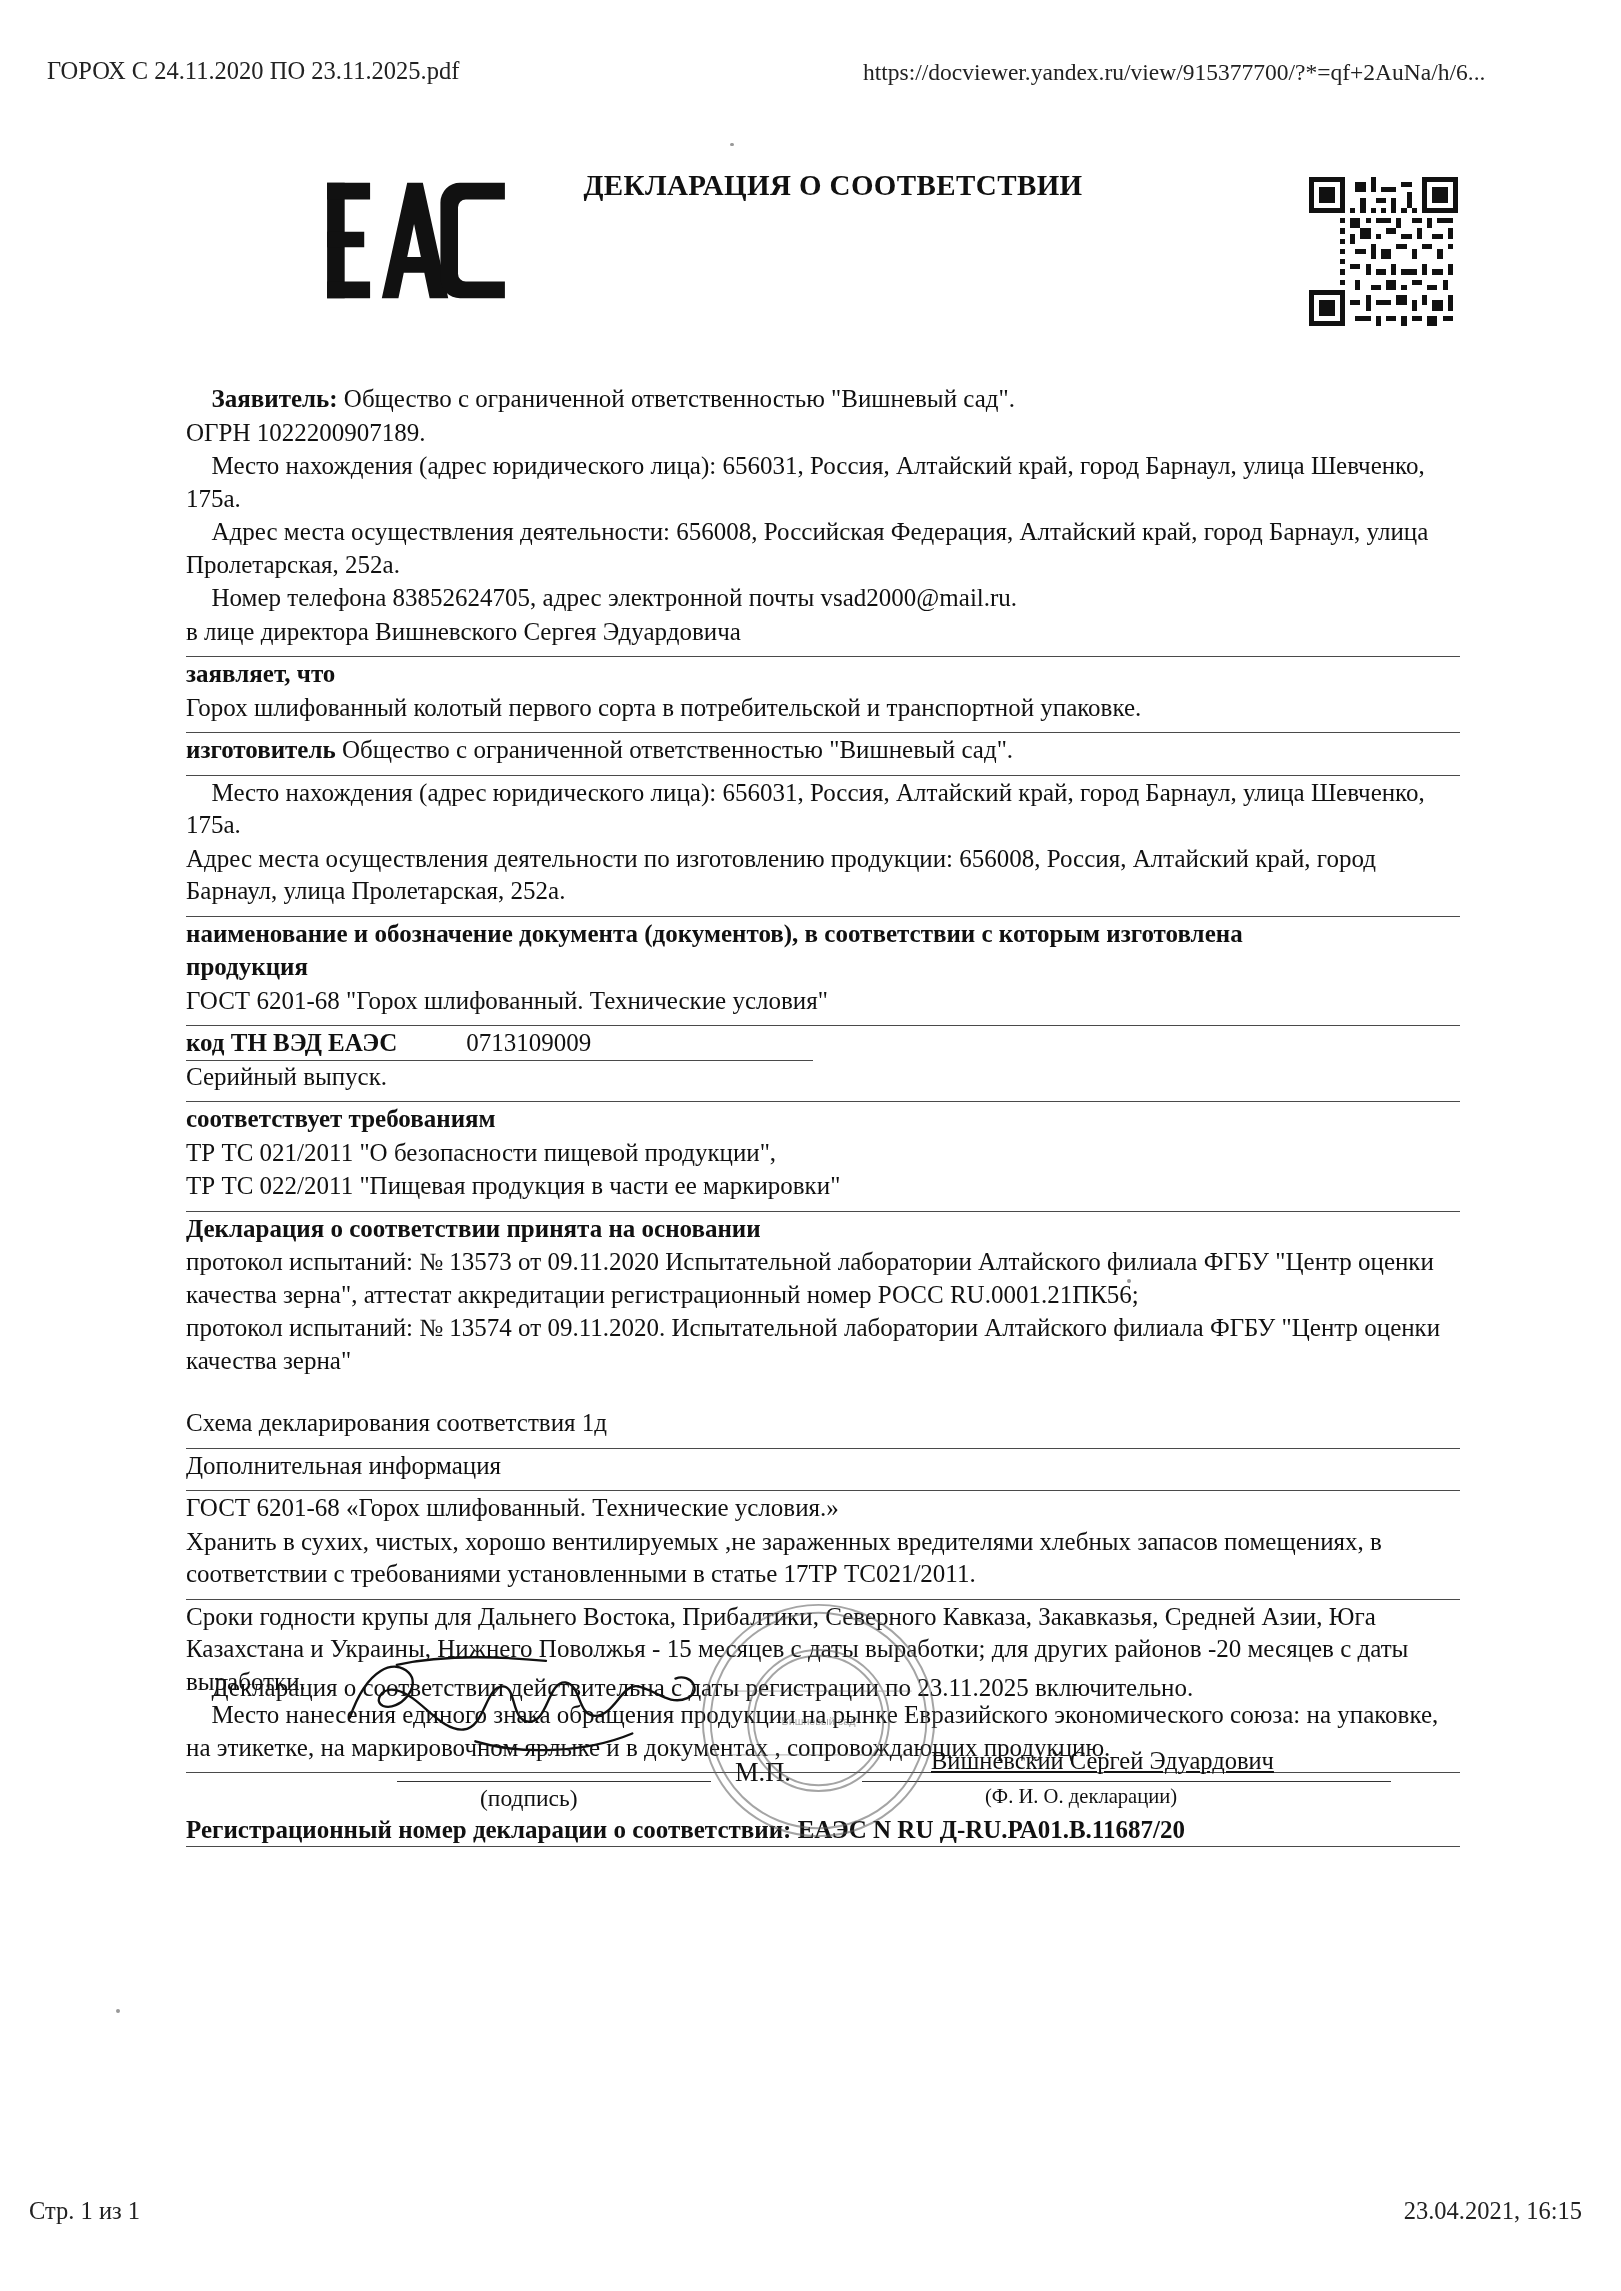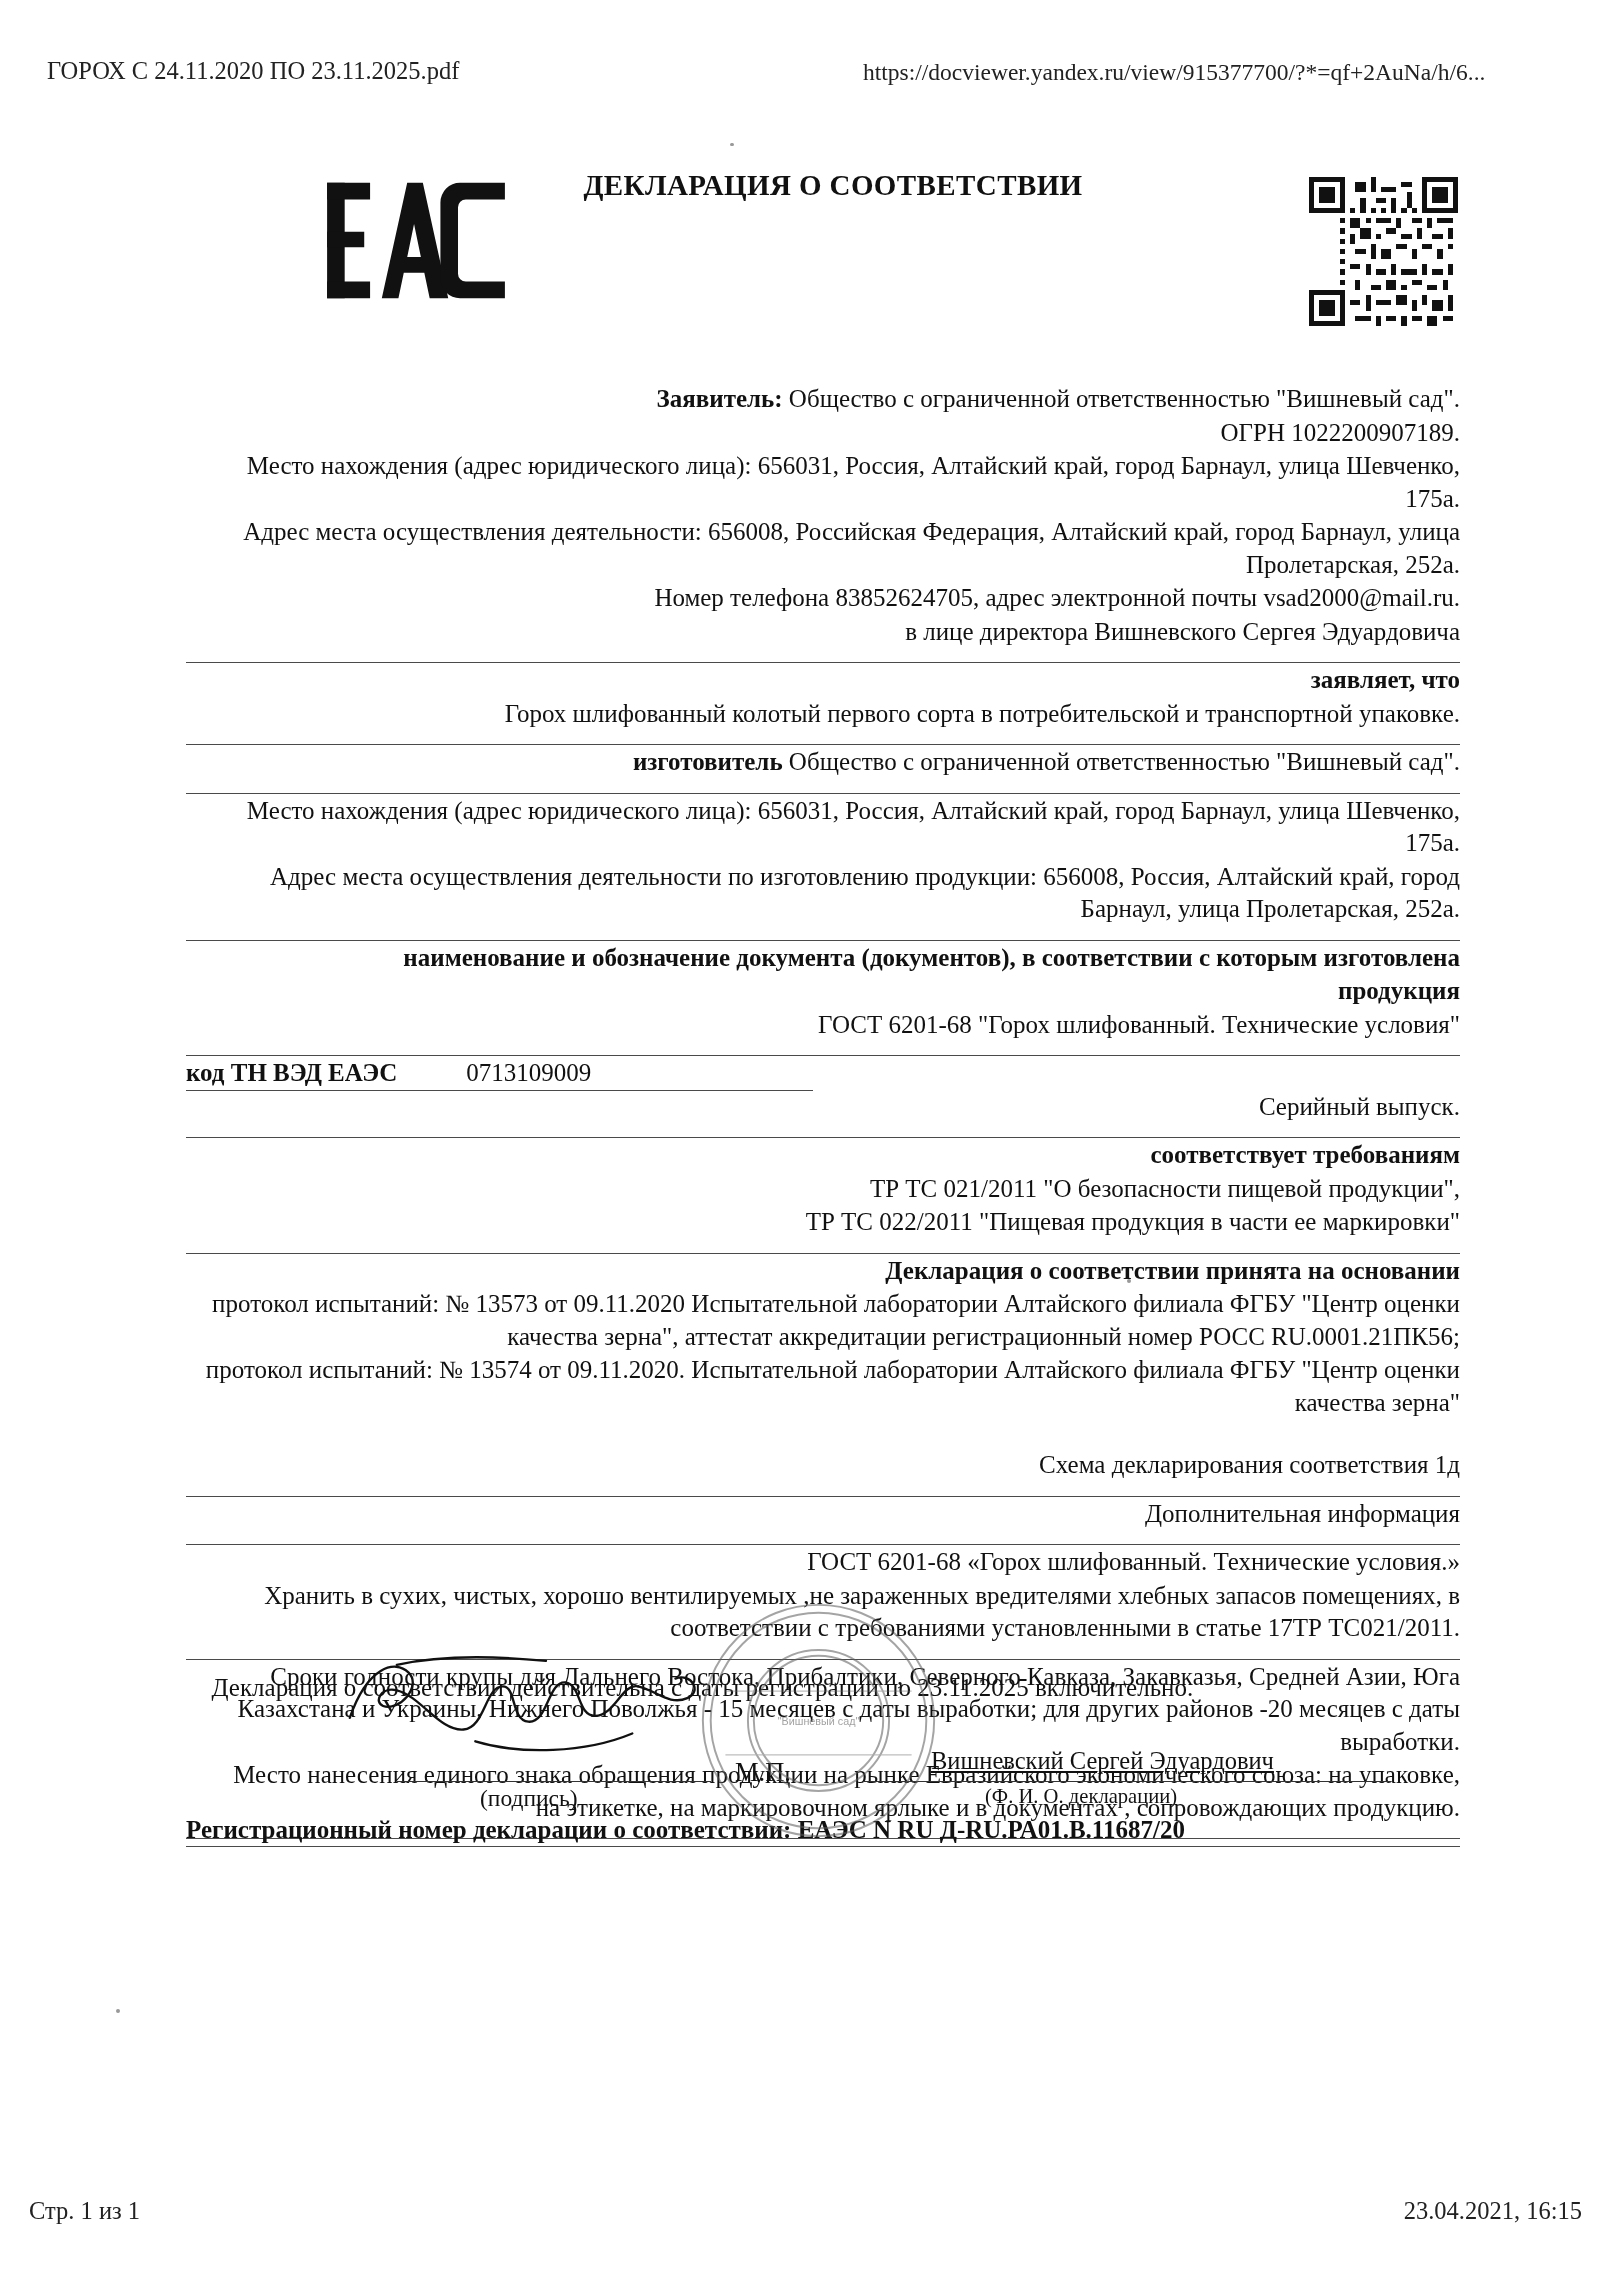--- a/index.html
+++ b/index.html
@@ -99,31 +99,30 @@
   }
 
   
   .body-text {
     position: absolute;
     left: 39px;
     top: 265px;
     width: 1274px;
     font-size: 25px;
     line-height: 1.30;
-    text-align: right;
   }
   .body-text p {
     margin: 0 0 1px 0;
   }
   .ind { text-indent: 25.5px; }
   .b { font-weight: bold; }
   .ul-full {
     border-bottom: 1px solid #4a4a4a;
     display: block;
-    padding-bottom: 14px;
+    padding-bottom: 8px;
   }
   .spacer-md { height: 29px; }
 
   .kod-row {
     display: flex;
     align-items: baseline;
     border-bottom: 1px solid #4a4a4a;
     width: 627px;
   }
   .kod-row .lbl { font-weight: bold; }

